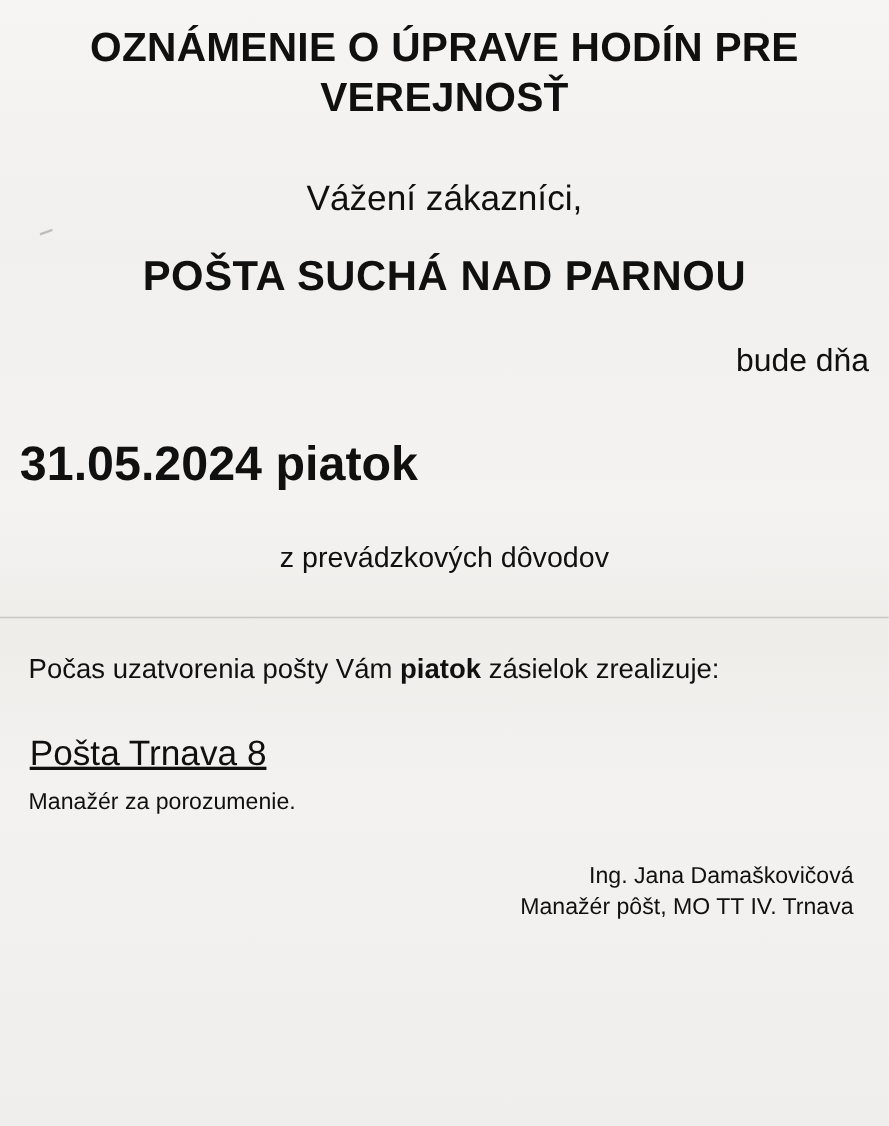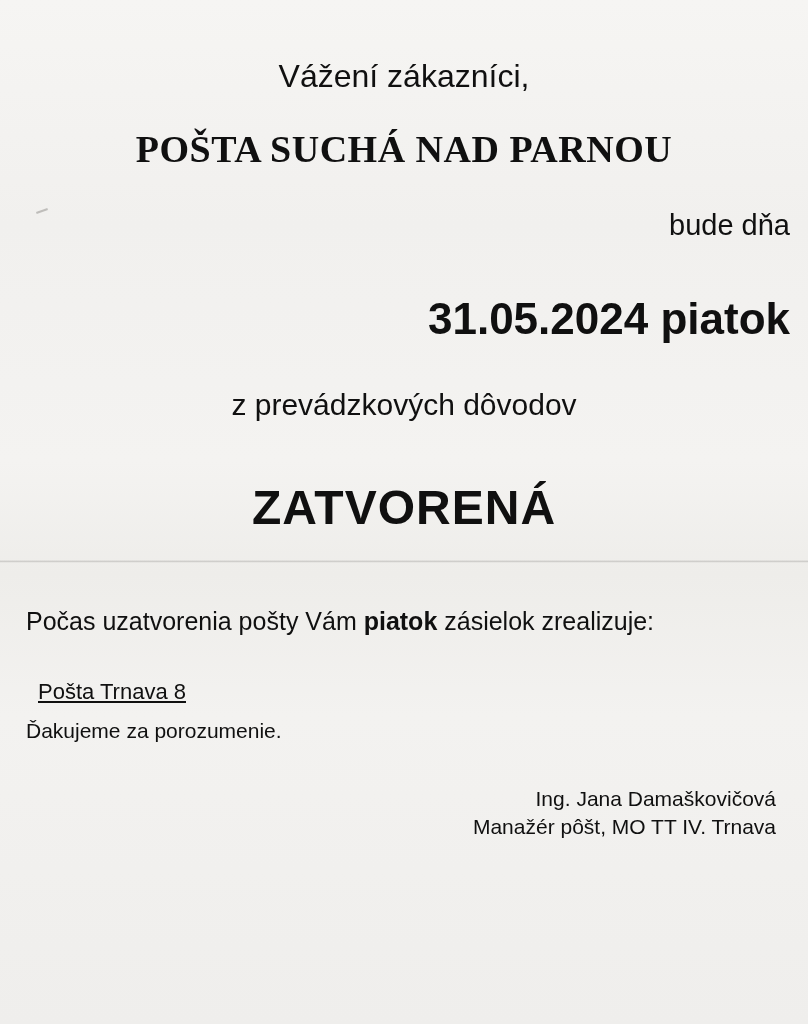--- a/index.html
+++ b/index.html
@@ -59,57 +59,56 @@
     text-align: center;
     font-size: 32px;
     margin-top: 50px;
   }
   .office {
     text-align: center;
     font-weight: bold;
     font-size: 38px;
     margin-top: 28px;
     letter-spacing: 0.5px;
-    font-family: Liberation Serif, serif;
   }
   .on-day {
     text-align: right;
     font-size: 29px;
     margin-top: 24px;
   }
   .date {
-    text-align: right;
+    text-align: left;
     font-weight: bold;
     font-size: 44px;
     margin-top: 52px;
   }
   .reason {
     text-align: center;
-    font-size: 30px;
+    font-size: 26px;
     margin-top: 36px;
   }
   .closed {
     text-align: center;
     font-weight: bold;
     font-size: 48px;
     margin-top: 58px;
     letter-spacing: 1px;
   }
   .body-text {
     font-size: 25px;
     margin-top: 72px;
     margin-left: 8px;
   }
   .body-text b {
     font-weight: bold;
   }
   .substitute {
-    font-size: 22px;
+    font-size: 32px;
     margin-top: 18px;
-    margin-left: 20px;
+    margin-left: 9px;
     text-decoration: underline;
     display: inline-block;
   }
   .thanks {
     font-size: 21px;
     margin-top: 14px;
     margin-left: 8px;
   }
   .place-date {
     font-size: 21px;
@@ -126,38 +125,38 @@
 </style>
 </head>
 <body>
 
 <div class="paper"></div>
 <div class="fold-line"></div>
 <div class="speck-a"></div>
 
 <div class="content">
 
+  <h1 class="title">OZNÁMENIE O ÚPRAVE HODÍN PRE VEREJNOSŤ</h1>
 
   <p class="salutation">Vážení zákazníci,</p>
 
   <p class="office">POŠTA  SUCHÁ NAD PARNOU</p>
 
   <p class="on-day">bude dňa</p>
 
   <p class="date">31.05.2024 piatok</p>
 
   <p class="reason">z prevádzkových dôvodov</p>
 
-  <p class="closed">ZATVORENÁ</p>
 
   <p class="body-text"><span>Počas uzatvorenia pošty Vám </span><b>piatok</b><span> zásielok zrealizuje:</span></p>
 
   <div><span class="substitute">Pošta Trnava 8</span></div>
 
-  <p class="thanks">Ďakujeme  za porozumenie.</p>
+  <p class="thanks">Manažér  za porozumenie.</p>
 
 
   <div class="signature">
     <div>Ing. Jana Damaškovičová</div>
     <div>Manažér pôšt, MO TT IV. Trnava</div>
   </div>
 
 </div>
 
 </body></html>

